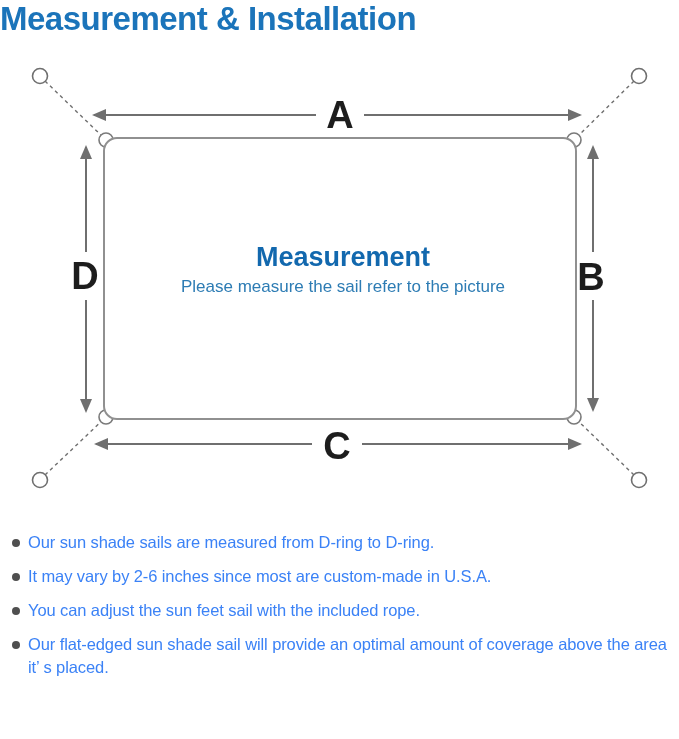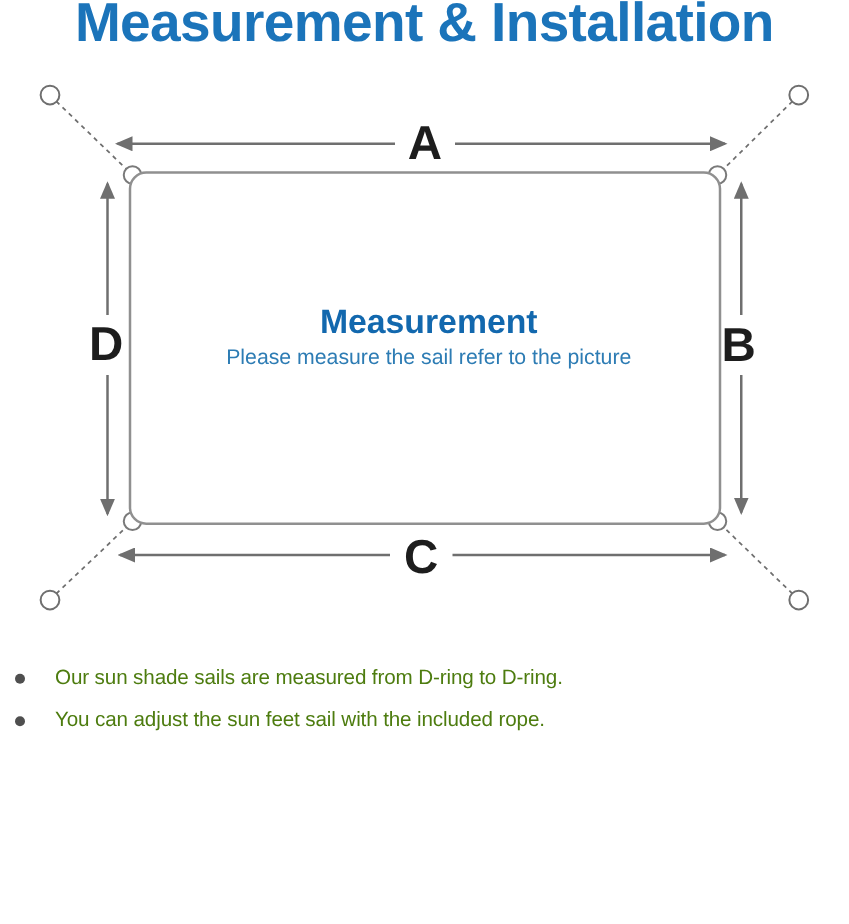--- a/index.html
+++ b/index.html
@@ -10,22 +10,22 @@
     height: 739px;
     background: #ffffff;
     font-family: "Liberation Sans", sans-serif;
     overflow: hidden;
   }
   .title {
     position: absolute;
     top: 0;
     left: 0;
     width: 100%;
-    text-align: center;
-    font-size: 44px;
+    text-align: left;
+    font-size: 33px;
     line-height: 38px;
     font-weight: bold;
     color: #1b74ba;
     letter-spacing: -0.5px;
   }
   .diagram {
     position: absolute;
     top: 58px;
     left: 0;
     width: 679px;
@@ -57,25 +57,24 @@
   .notes {
     position: absolute;
     top: 531px;
     left: 10px;
     right: 6px;
   }
   .note {
     display: flex;
     align-items: flex-start;
     margin-bottom: 11px;
-    color: #4d7c0f;
+    color: #3b82f6;
     font-size: 16.5px;
     line-height: 23px;
     letter-spacing: -0.1px;
-    gap: 16px;
   }
   .dot {
     flex: 0 0 8px;
     width: 8px;
     height: 8px;
     border-radius: 50%;
     background: #4f4f4f;
     margin: 8px 8px 0 2px;
   }
   .note-text { flex: 1; }
@@ -134,17 +133,25 @@
     </svg>
   </div>
 
   <div class="notes">
     <div class="note">
       <span class="dot"></span>
       <span class="note-text">Our sun shade sails are measured from D-ring to D-ring.</span>
     </div>
     <div class="note">
       <span class="dot"></span>
+      <span class="note-text">It may vary by 2-6 inches since most are custom-made in U.S.A.</span>
+    </div>
+    <div class="note">
+      <span class="dot"></span>
       <span class="note-text">You can adjust the sun feet sail with the included rope.</span>
+    </div>
+    <div class="note">
+      <span class="dot"></span>
+      <span class="note-text">Our flat-edged sun shade sail will provide an optimal amount of coverage above the area it’ s placed.</span>
     </div>
   </div>
 
 </div>
 
 </body></html>

